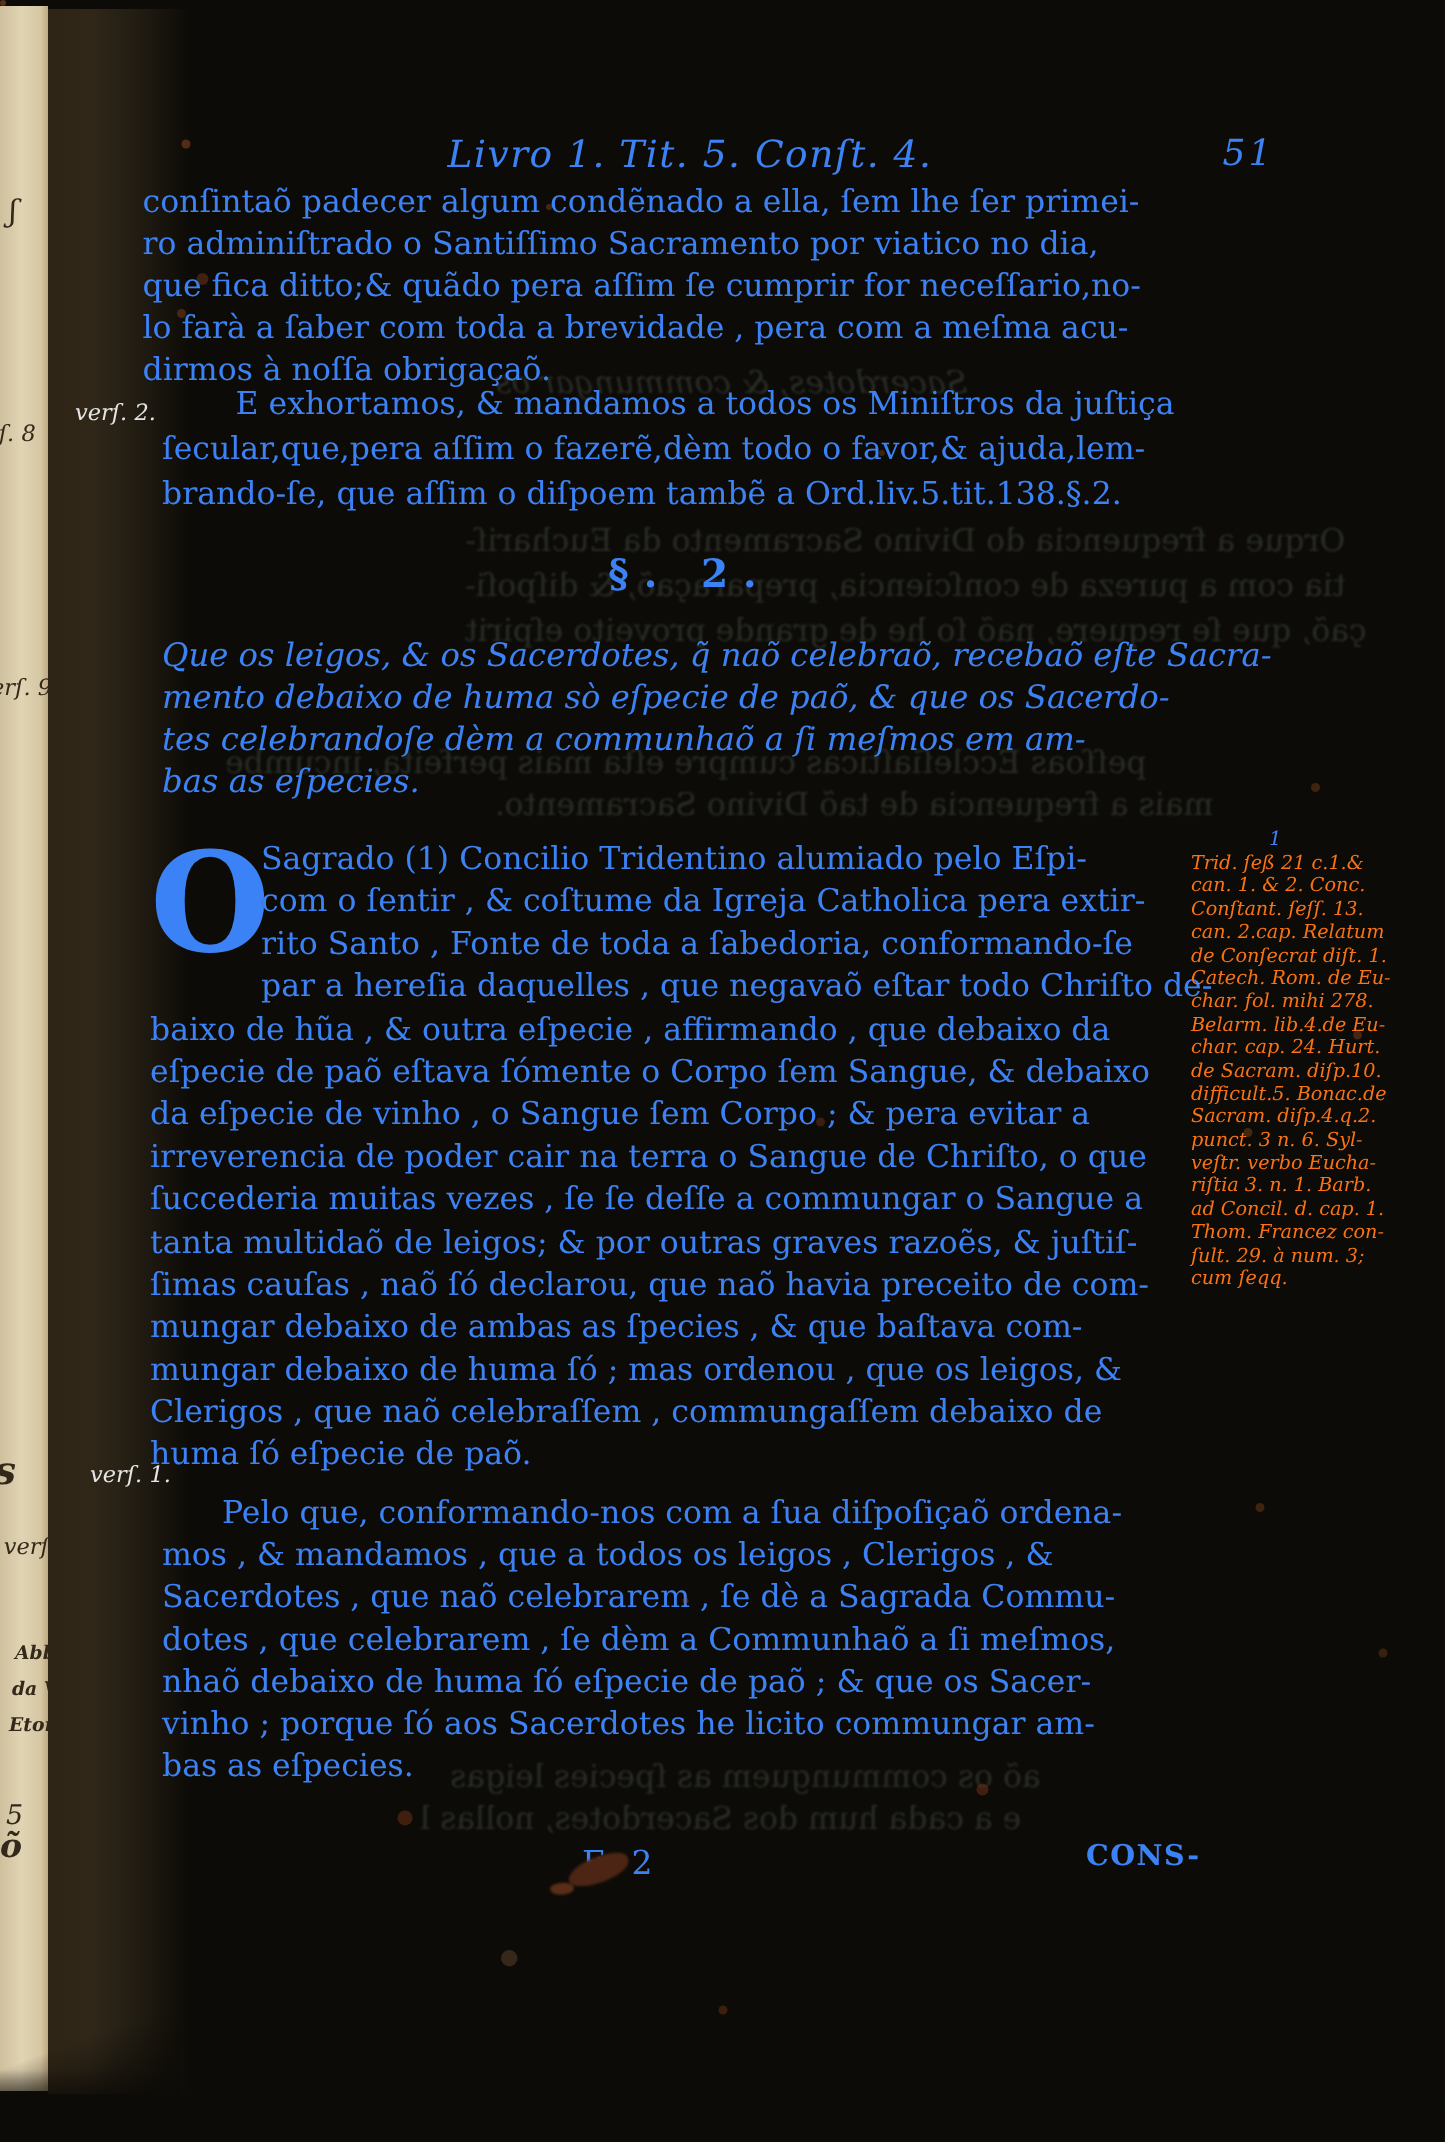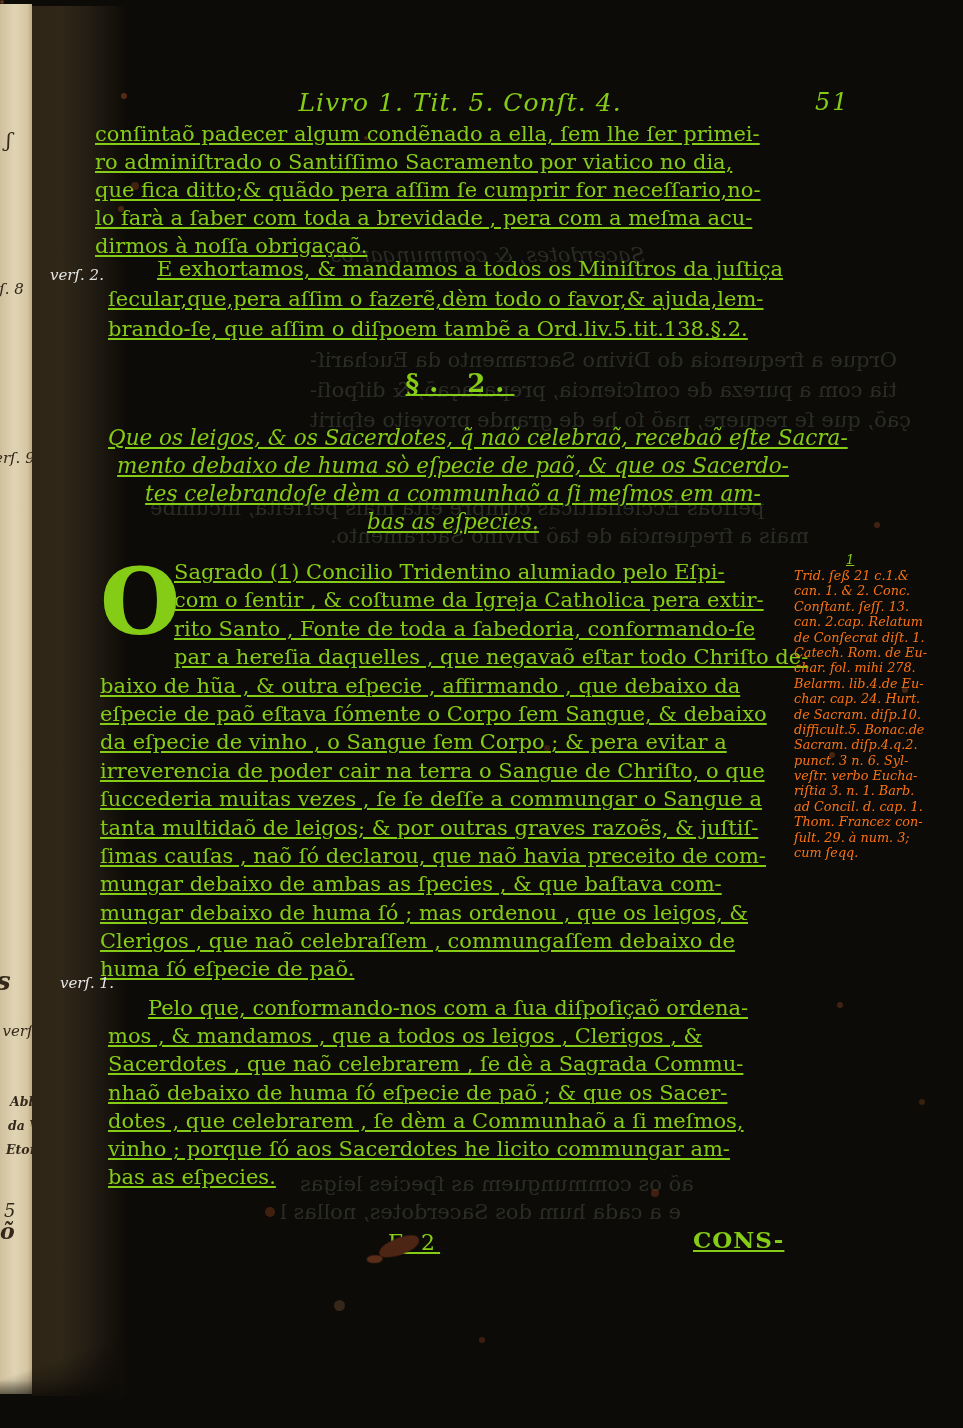--- a/index.html
+++ b/index.html
@@ -15,47 +15,47 @@
           linear-gradient(104deg,#b9a67e 0%,#cdbb96 4%,#d8c8a6 10%,#dbcba9 30%,#d9c9a7 70%,#d3c29d 93%,#cbb astronomers 100%),
           #d8c8a6;}
   .gutter-shadow{position:absolute;left:32px;top:6px;width:95px;height:1390px;pointer-events:none;
         background:linear-gradient(90deg,rgba(74,57,33,.55) 0%,rgba(104,84,52,.38) 30%,rgba(130,108,72,.18) 62%,rgba(0,0,0,0) 100%);}
   .bottom-shadow{position:absolute;left:0;top:1380px;width:963px;height:48px;
         background:linear-gradient(180deg,rgba(13,11,7,0) 0%,rgba(13,11,7,.75) 55%,#0d0b07 100%);}
   .left-bottom-curl{position:absolute;left:0;top:1340px;width:120px;height:88px;
         background:linear-gradient(160deg,rgba(13,11,7,0) 30%,rgba(13,11,7,.9) 70%);}
 
   
-  .ink{color:#84cc16;text-shadow:0 0 .6px rgba(43,33,19,.55);text-decoration:underline;}
+  .ink{color:#3b82f6;text-shadow:0 0 .6px rgba(43,33,19,.55);}
   .header-row{position:absolute;left:120px;top:88px;width:740px;height:30px;}
   .header-title{position:absolute;left:140px;width:400px;text-align:center;
         font-style:italic;font-size:25px;letter-spacing:1px;}
   .page-number{position:absolute;left:695px;font-style:italic;font-size:24px;letter-spacing:2px;}
 
   .para{position:absolute;left:95px;width:706px;}
   .para .lines > div{height:28px;line-height:28px;font-size:21px;white-space:nowrap;}
   .para1{top:120px;}
   .para2{top:254px;left:108px;}
   .para2 .lines > div{height:30px;line-height:30px;}
   .para2 .lines > div:first-child{margin-left:49px;}
   .section-mark{position:absolute;left:120px;top:368px;width:680px;text-align:center;
         font-size:26px;font-weight:bold;letter-spacing:10px;}
   .heading{position:absolute;left:108px;top:424px;width:690px;}
   .heading .lines > div{height:28px;line-height:28px;font-size:21.5px;font-style:italic;
-        text-align:center;white-space:nowrap;}
+        text-align:left;white-space:nowrap;}
   .para3{top:558px;left:100px;}
   .para3 .lines > div{height:28.4px;line-height:28.4px;}
   .dropcap{float:left;width:64px;height:92px;font-size:92px;line-height:84px;
         font-weight:bold;margin:2px 10px 0 0;text-align:center;}
   .para4{top:966px;left:108px;}
   .para4 .lines > div{height:28.2px;line-height:28.2px;}
   .para4 .lines > div:first-child{margin-left:40px;margin-top:28px;}
 
   .footer-sig{position:absolute;left:388px;top:1230px;font-size:22px;letter-spacing:5px;}
-  .footer-catch{position:absolute;left:693px;top:1226px;font-size:23px;font-weight:bold;letter-spacing:1px;text-align:center;}
+  .footer-catch{position:absolute;left:724px;top:1226px;font-size:19px;font-weight:bold;letter-spacing:1px;text-align:center;}
 
   .side-ref{position:absolute;left:846px;top:552px;font-size:13px;font-style:italic;}
   .side-notes{position:absolute;left:794px;top:568px;width:165px;}
   .side-notes .lines > div{height:15.4px;line-height:15.4px;font-size:12.8px;
         font-style:italic;white-space:nowrap;color:#f97316;}
 
   .margin-note{position:absolute;font-style:italic;font-size:15px;color:#e5e5e5;}
   .mn-vers2{left:50px;top:266px;}
   .mn-vers1{left:60px;top:974px;}
 
@@ -176,22 +176,22 @@
         <div>huma ſó eſpecie de paõ.</div>
       </div>
   </div>
 
   <span class="margin-note mn-vers1">verſ. 1.</span>
   <div class="para para4 ink">
     <div class="lines">
         <div>Pelo que, conformando-nos com a ſua diſpoſiçaõ ordena-</div>
         <div>mos , &amp; mandamos , que a todos os leigos , Clerigos , &amp;</div>
         <div>Sacerdotes , que naõ celebrarem , ſe dè a Sagrada Commu-</div>
+        <div>dotes , que celebrarem , ſe dèm a Communhaõ a ſi meſmos,</div>
         <div>nhaõ debaixo de huma ſó eſpecie de paõ ; &amp; que os Sacer-</div>
-        <div>dotes , que celebrarem , ſe dèm a Communhaõ a ſi meſmos,</div>
         <div>vinho ; porque ſó aos Sacerdotes he licito commungar am-</div>
         <div>bas as eſpecies.</div>
       </div>
   </div>
 
   <span class="side-ref ink">1</span>
   <div class="side-notes">
     <div class="lines">
         <div>Trid. ſeß 21 c.1.&amp;</div>
         <div>can. 1. &amp; 2. Conc.</div>

